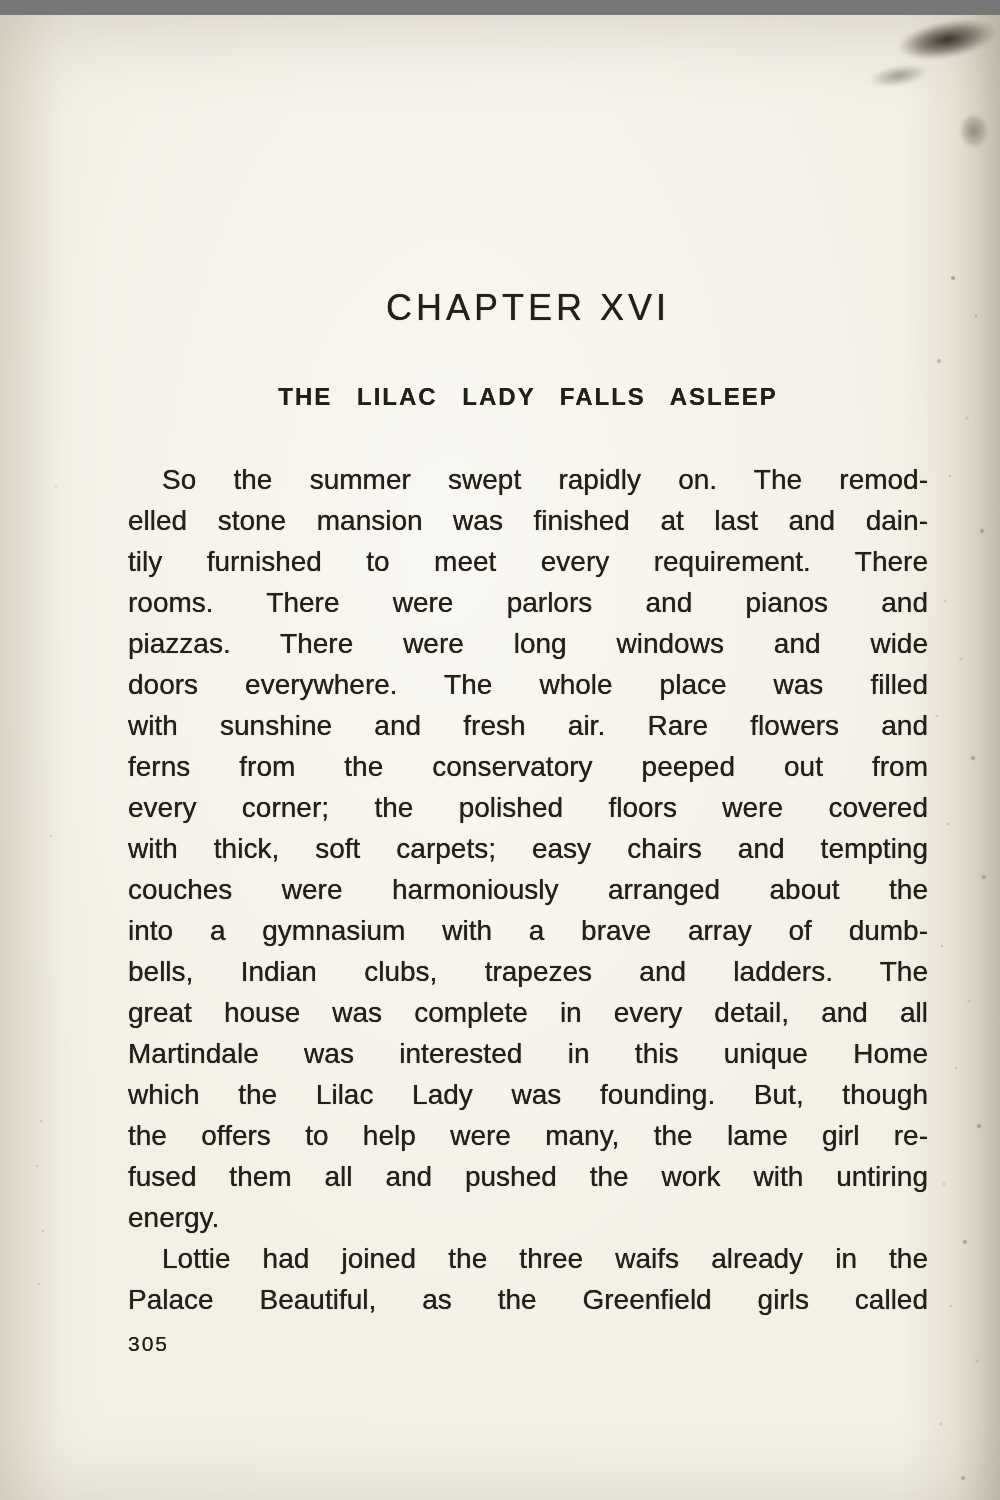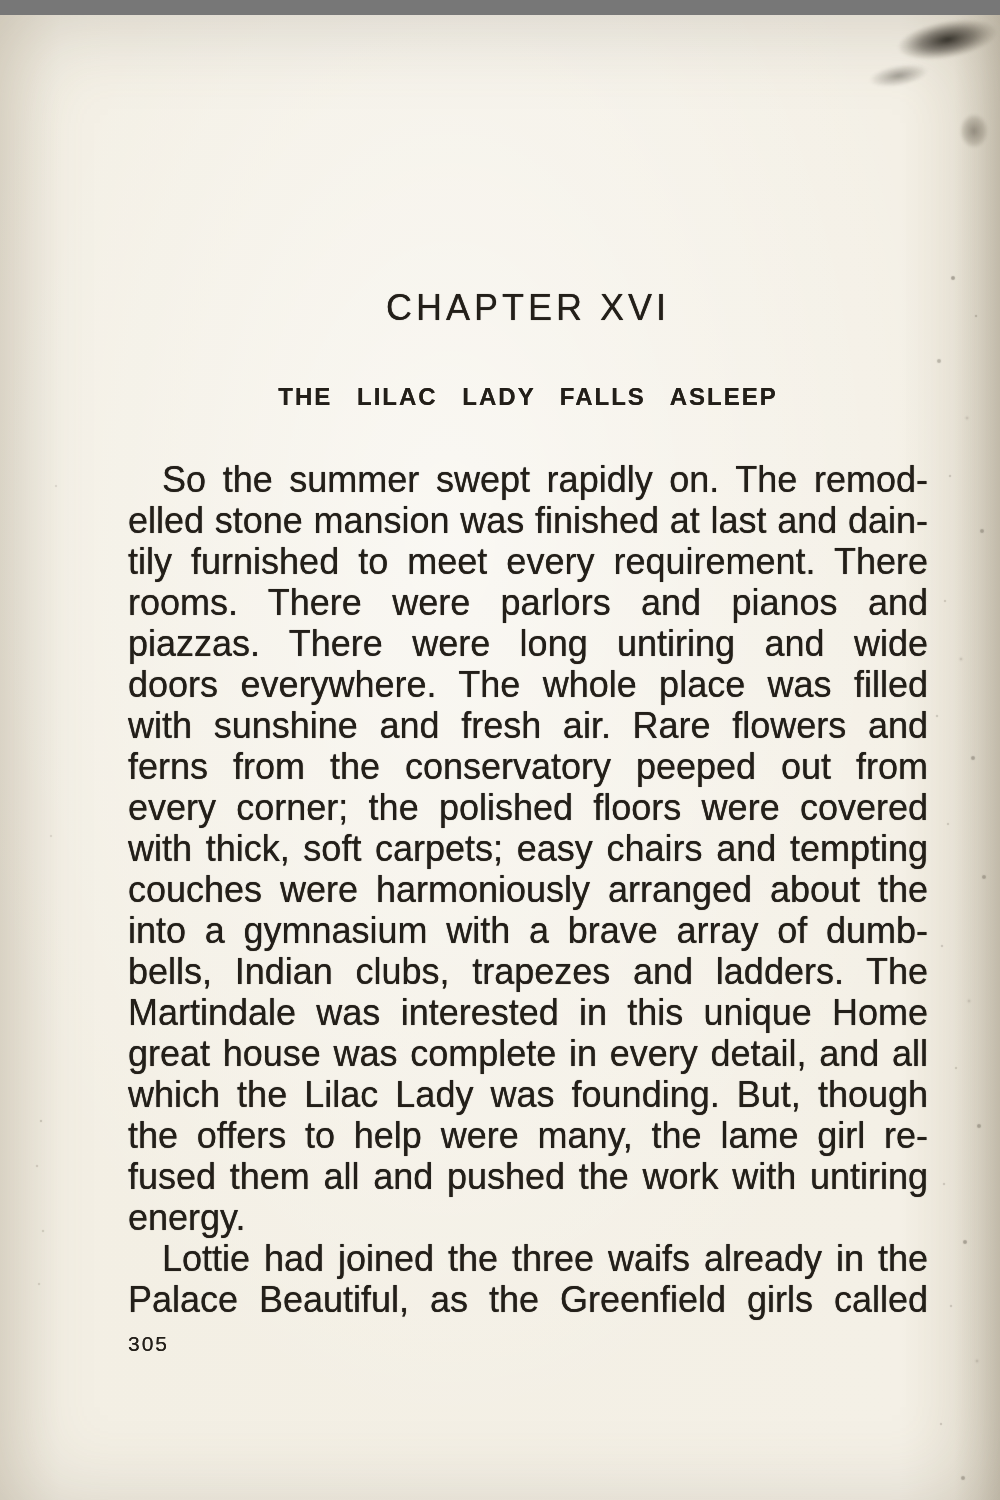--- a/index.html
+++ b/index.html
@@ -116,21 +116,21 @@
     margin: 54px 0 0 0;
     text-align: center;
     font-size: 24px;
     font-weight: bold;
     letter-spacing: 2px;
     word-spacing: 16px;
     text-shadow: 0 0 0.6px rgba(25,22,18,0.9);
   }
   .body-text {
     margin-top: 48px;
-    font-size: 36px;
+    font-size: 28px;
     line-height: 41px;
     text-shadow: 0 0 0.7px rgba(25,22,18,0.95);
   }
   .line {
     text-align: justify;
     text-align-last: justify;
   }
   .line.indent { text-indent: 34px; }
   .line.flush  { text-align-last: left; }
   .page-number {
@@ -155,31 +155,31 @@
     <h1 class="chapter-title">CHAPTER XVI</h1>
 
     <h2 class="chapter-subtitle">THE LILAC LADY FALLS ASLEEP</h2>
 
     <div class="body-text">
       <div>
           <div class="line indent">So the summer swept rapidly on. The remod-</div>
           <div class="line">elled stone mansion was finished at last and dain-</div>
           <div class="line">tily furnished to meet every requirement. There</div>
           <div class="line">rooms. There were parlors and pianos and</div>
-          <div class="line">piazzas. There were long untiring and wide</div>
+          <div class="line">piazzas. There were long windows and wide</div>
           <div class="line">doors everywhere. The whole place was filled</div>
           <div class="line">with sunshine and fresh air. Rare flowers and</div>
           <div class="line">ferns from the conservatory peeped out from</div>
           <div class="line">every corner; the polished floors were covered</div>
           <div class="line">with thick, soft carpets; easy chairs and tempting</div>
           <div class="line">couches were harmoniously arranged about the</div>
           <div class="line">into a gymnasium with a brave array of dumb-</div>
           <div class="line">bells, Indian clubs, trapezes and ladders. The</div>
+          <div class="line">great house was complete in every detail, and all</div>
           <div class="line">Martindale was interested in this unique Home</div>
-          <div class="line">great house was complete in every detail, and all</div>
           <div class="line">which the Lilac Lady was founding. But, though</div>
           <div class="line">the offers to help were many, the lame girl re-</div>
           <div class="line">fused them all and pushed the work with untiring</div>
           <div class="line flush">energy.</div>
         </div>
       <div>
           <div class="line indent">Lottie had joined the three waifs already in the</div>
           <div class="line">Palace Beautiful, as the Greenfield girls called</div>
         </div>
     </div>

